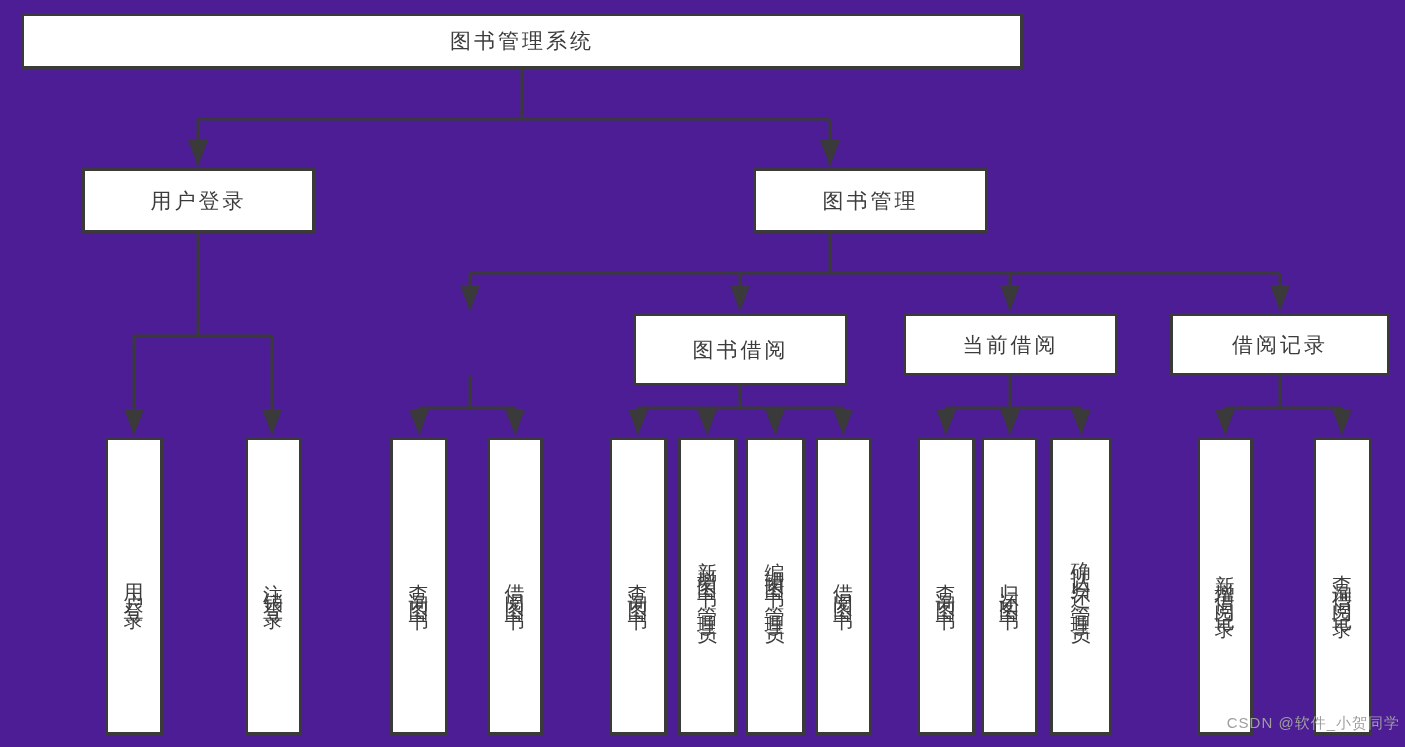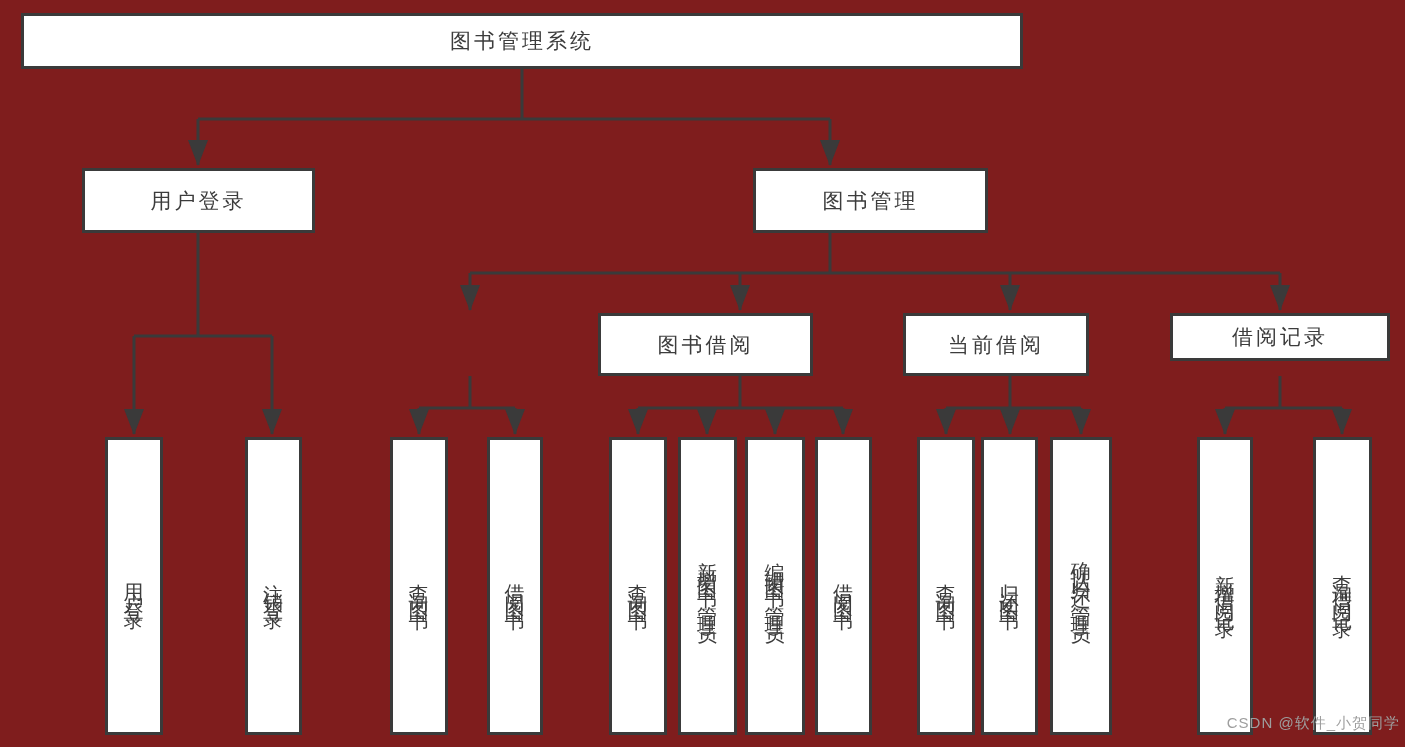--- a/index.html
+++ b/index.html
@@ -5,21 +5,21 @@
   html, body {
     margin: 0;
     padding: 0;
     background: #ffffff;
     font-family: "Liberation Sans", "DejaVu Sans", sans-serif;
   }
   .canvas {
     position: relative;
     width: 1405px;
     height: 747px;
-    background: #7f1d1d;
+    background: #4c1d95;
     overflow: hidden;
   }
   .wires {
     position: absolute;
     left: 0;
     top: 0;
     z-index: 0;
   }
   .node {
     position: absolute;
@@ -112,23 +112,23 @@
       <path d="M1225 408 V434" marker-end="url(#arw)"></path>
       <path d="M1342 408 V434" marker-end="url(#arw)"></path>
     </g>
   </svg>
 
   <div class="node" style="left:21px; top:13px; width:1002px; height:56px;">图书管理系统</div>
 
   <div class="node" style="left:82px; top:168px; width:233px; height:65px;">用户登录</div>
   <div class="node" style="left:712px; top:168px; width:235px; height:65px;margin-left:41px;">图书管理</div>
 
-  <div class="node" style="left:598px; top:313px; width:215px; height:63px;">图书借阅</div>
-  <div class="node" style="left:903px; top:313px; width:186px; height:63px;">当前借阅</div>
-  <div class="node" style="left:1170px; top:313px; width:220px; height:48px;">借阅记录</div>
+  <div class="node" style="left:633px; top:313px; width:215px; height:73px;">图书借阅</div>
+  <div class="node" style="left:903px; top:313px; width:215px; height:63px;">当前借阅</div>
+  <div class="node" style="left:1170px; top:313px; width:220px; height:63px;">借阅记录</div>
 
   <div class="leaf" style="left:105px; width:58px;">用户登录</div>
   <div class="leaf" style="left:245px; width:57px;">注销登录</div>
 
   <div class="leaf" style="left:390px; width:58px;">查询图书</div>
   <div class="leaf" style="left:487px; width:56px;">借阅图书</div>
 
   <div class="leaf" style="left:609px; width:58px;">查询图书</div>
   <div class="leaf" style="left:678px; width:59px;">新增图书（管理员）</div>
   <div class="leaf" style="left:745px; width:60px;">编辑图书（管理员）</div>

